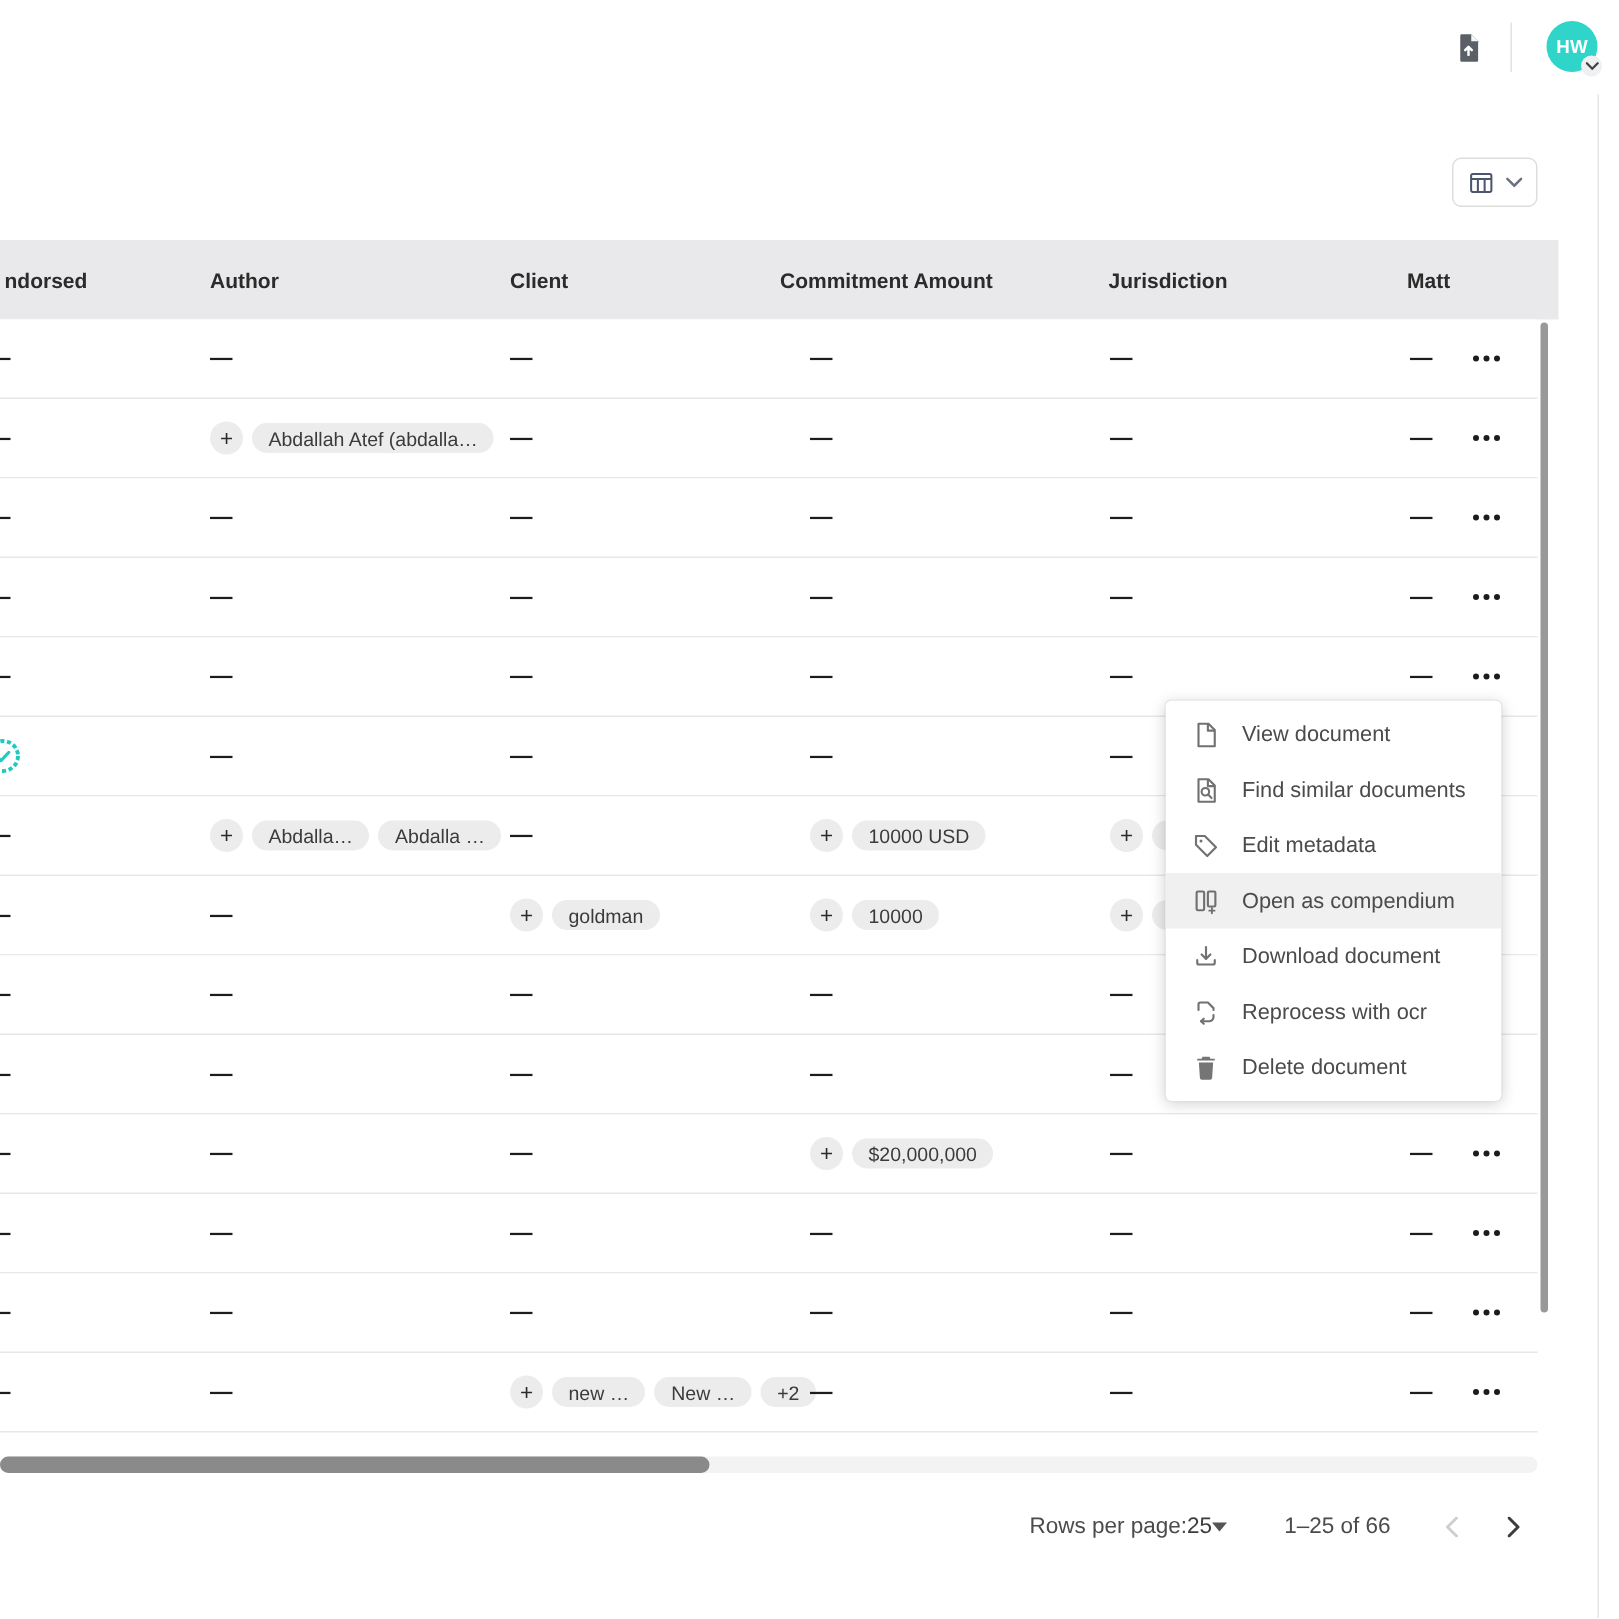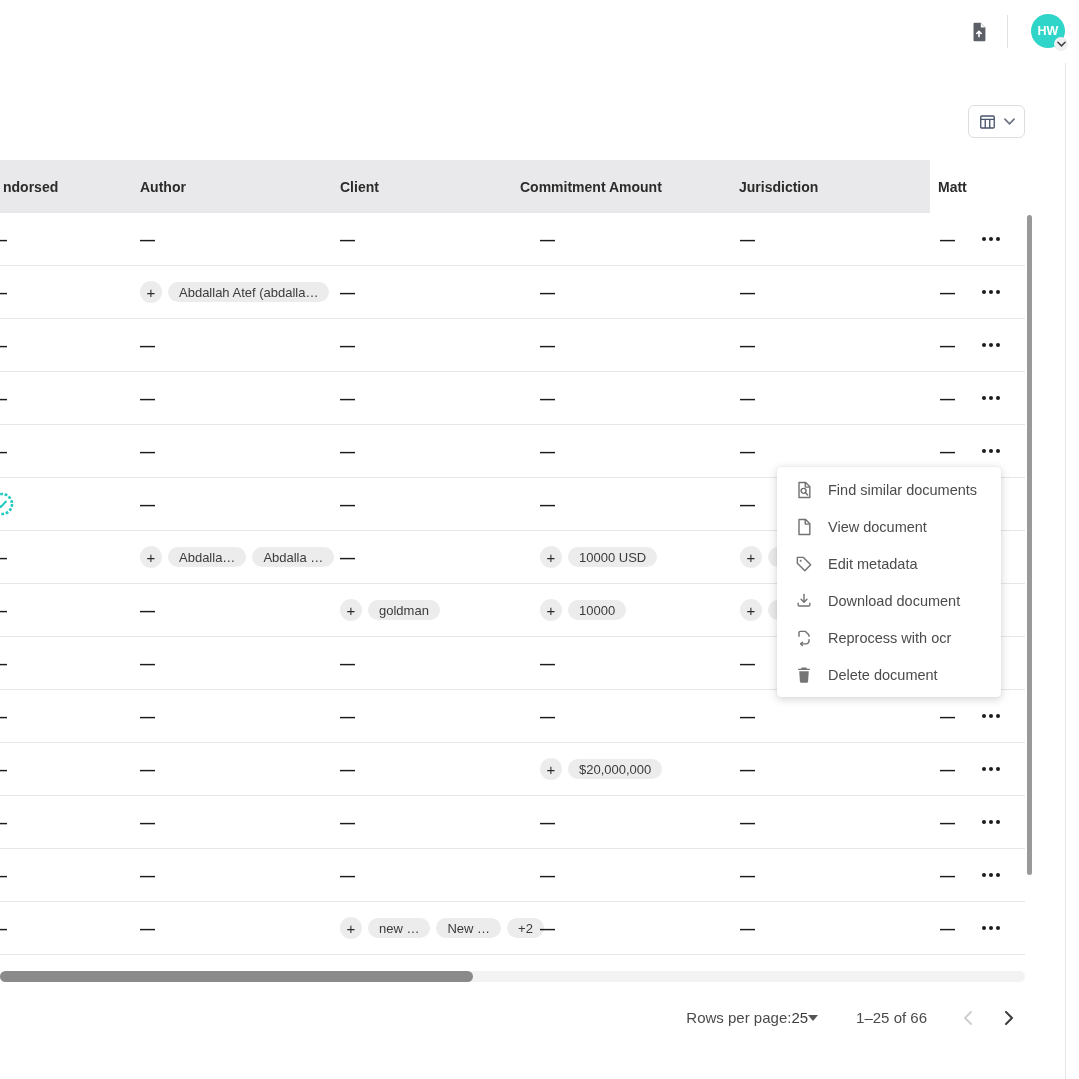--- a/index.html
+++ b/index.html
@@ -11,21 +11,21 @@
   .topbar { position:absolute; top:0; left:0; width:1079px; height:63px; background:#fff; }
   .upload-btn { position:absolute; left:962px; top:15px; width:34px; height:34px; border:none; background:transparent; cursor:pointer; display:flex; align-items:center; justify-content:center; }
   .topbar-divider { position:absolute; left:1007px; top:15px; width:1px; height:33px; background:#e2e2e2; }
   .avatar { position:absolute; left:1031px; top:14px; width:34px; height:34px; border-radius:50%; background:#2fd5c8; color:#fff; font-weight:700; font-size:12.5px; display:flex; align-items:center; justify-content:center; cursor:pointer; }
   .avatar-badge { position:absolute; right:-3px; bottom:-3px; width:14px; height:14px; border-radius:50%; background:#eef0f2; display:flex; align-items:center; justify-content:center; }
 
   
   .columns-btn { position:absolute; left:968px; top:105px; width:57px; height:33px; background:#fff; border:1px solid #ddd; border-radius:6px; display:flex; align-items:center; justify-content:center; gap:7px; cursor:pointer; }
 
   
-  .thead { position:absolute; left:0; top:160px; width:930px; height:53px; background:#e9e9eb;padding-left:28px; }
+  .thead { position:absolute; left:0; top:160px; width:1039px; height:53px; background:#e9e9eb;padding-left:28px; }
   .th { position:absolute; top:50%; transform:translateY(-50%); font-size:14px; font-weight:700; color:#2b2b2b; white-space:nowrap; }
   .th-endorsed { left:3px; } .th-author { left:140px; } .th-client { left:340px; }
   .th-commitment { left:520px; } .th-jurisdiction { left:739px; } .th-matter { left:938px; }
 
   .tbody { position:absolute; left:0; top:213px; width:1025px; }
   .row { position:relative; height:53px; border-bottom:1px solid #e7e7e7; background:#fff; }
   .cell { position:absolute; top:50%; transform:translateY(-50%); display:flex; align-items:center; gap:6px; white-space:nowrap; }
   .c-endorsed { left:-8px; } .c-author { left:140px; } .c-client { left:340px; }
   .c-commitment { left:540px; } .c-jurisdiction { left:740px; } .c-matter { left:940px; }
   .c-actions { left:978px; }
@@ -511,43 +511,53 @@
     <div class="hscroll-thumb"></div>
   </div>
   <div class="right-border"></div>
 
   <div class="menu">
     <div class="mi">
       <span class="mic">
           <svg width="20" height="20" viewBox="0 0 24 24" fill="none" stroke="#717171" stroke-width="1.7" stroke-linejoin="round">
             <path d="M6 3h8l5 5v13H6z"></path>
             <path d="M13.5 3v5.5H19"></path>
-            <circle cx="11.5" cy="13" r="3"></circle>
-            <path d="M13.7 15.2 16.4 18" stroke-linecap="round"></path>
-          </svg>
-        </span>
-      <span class="lbl">Find similar documents</span>
+          </svg>
+        </span>
+      <span class="lbl">View document</span>
     </div>
     <div class="mi">
       <span class="mic">
           <svg width="20" height="20" viewBox="0 0 24 24" fill="none" stroke="#717171" stroke-width="1.7" stroke-linejoin="round">
             <path d="M6 3h8l5 5v13H6z"></path>
             <path d="M13.5 3v5.5H19"></path>
-          </svg>
-        </span>
-      <span class="lbl">View document</span>
+            <circle cx="11.5" cy="13" r="3"></circle>
+            <path d="M13.7 15.2 16.4 18" stroke-linecap="round"></path>
+          </svg>
+        </span>
+      <span class="lbl">Find similar documents</span>
     </div>
     <div class="mi">
       <span class="mic">
           <svg width="20" height="20" viewBox="0 0 24 24" fill="none" stroke="#717171" stroke-width="1.7" stroke-linejoin="round">
             <path d="M4 11V4h7l9 9-7 7z"></path>
             <circle cx="8" cy="8" r="1.2" fill="#717171" stroke="none"></circle>
           </svg>
         </span>
       <span class="lbl">Edit metadata</span>
+    </div>
+    <div class="mi active">
+      <span class="mic">
+          <svg width="20" height="20" viewBox="0 0 24 24" fill="none" stroke="#717171" stroke-width="1.7" stroke-linejoin="round">
+            <rect x="4.5" y="4" width="6" height="15" rx="1"></rect>
+            <rect x="13.5" y="4" width="6" height="12" rx="1"></rect>
+            <path d="M14.6 19.3h4.2M16.7 17.2v4.2" stroke-width="1.5" stroke-linecap="round"></path>
+          </svg>
+        </span>
+      <span class="lbl">Open as compendium</span>
     </div>
     <div class="mi">
       <span class="mic">
           <svg width="20" height="20" viewBox="0 0 24 24" fill="none" stroke="#717171" stroke-width="1.7" stroke-linecap="round" stroke-linejoin="round">
             <path d="M12 4v9"></path>
             <path d="M8.5 10 12 13.5 15.5 10"></path>
             <path d="M5 14.5v2a1.5 1.5 0 0 0 1.5 1.5h11a1.5 1.5 0 0 0 1.5-1.5v-2"></path>
           </svg>
         </span>
       <span class="lbl">Download document</span>

